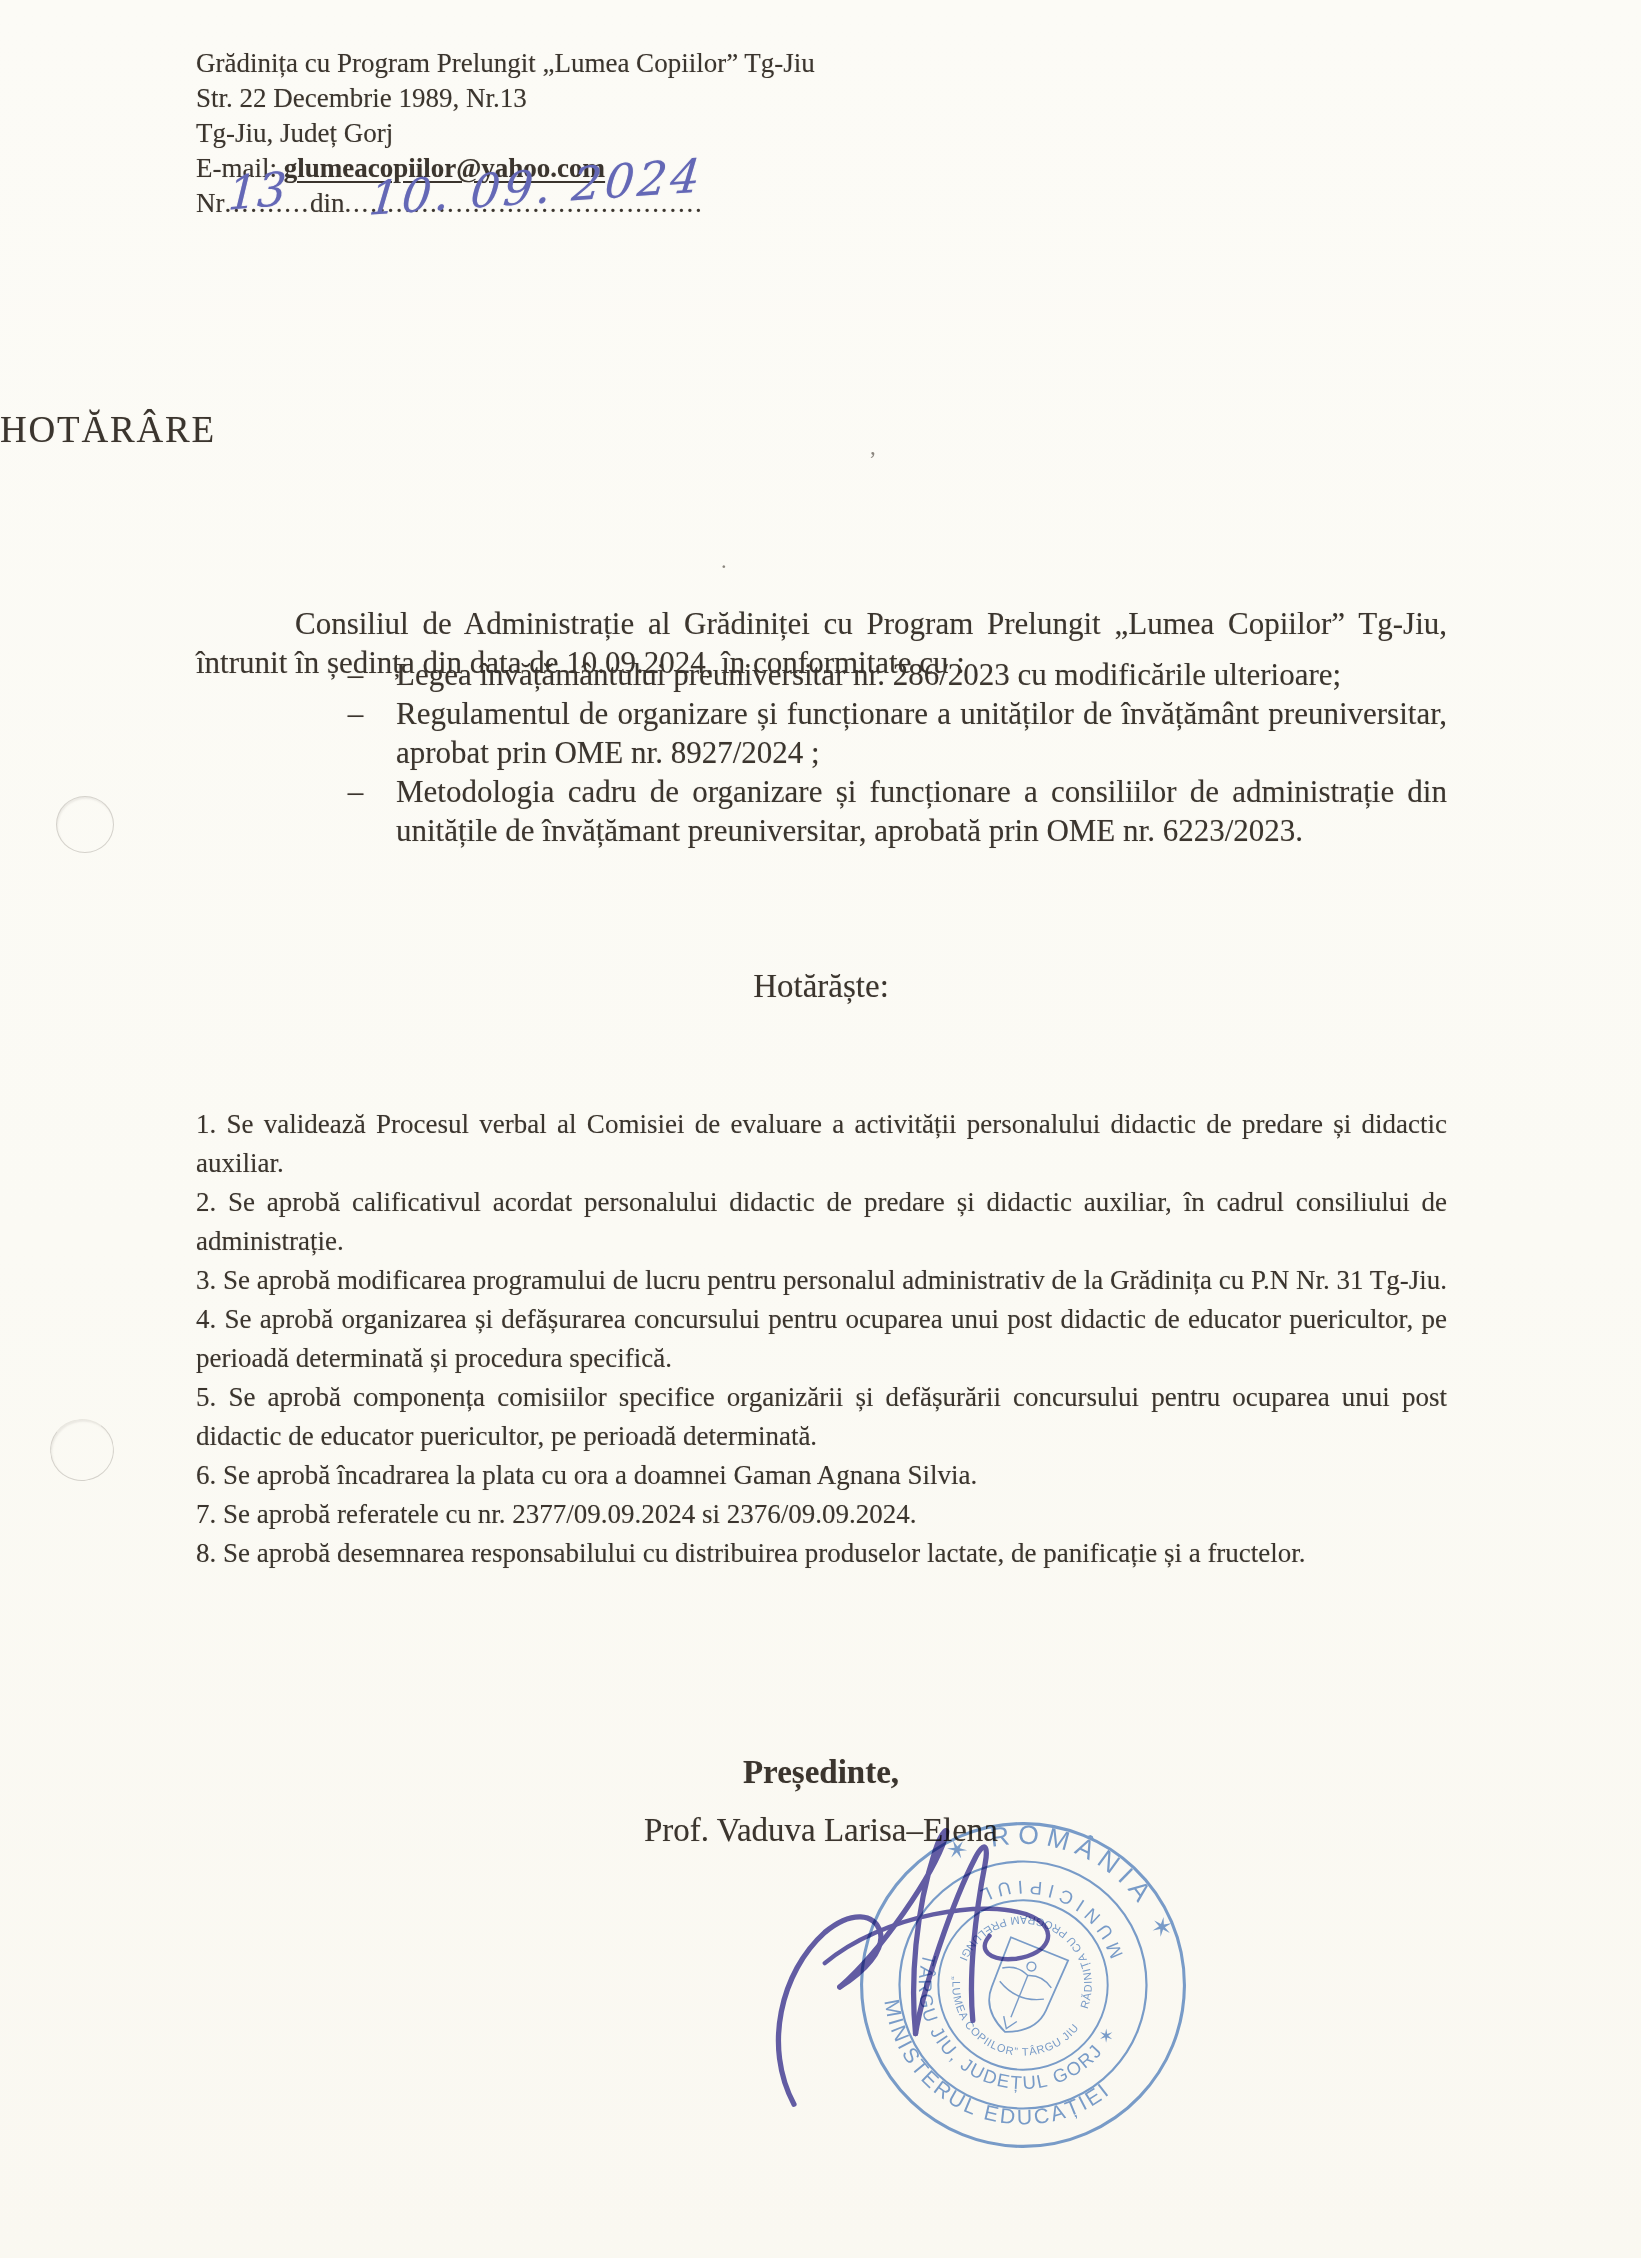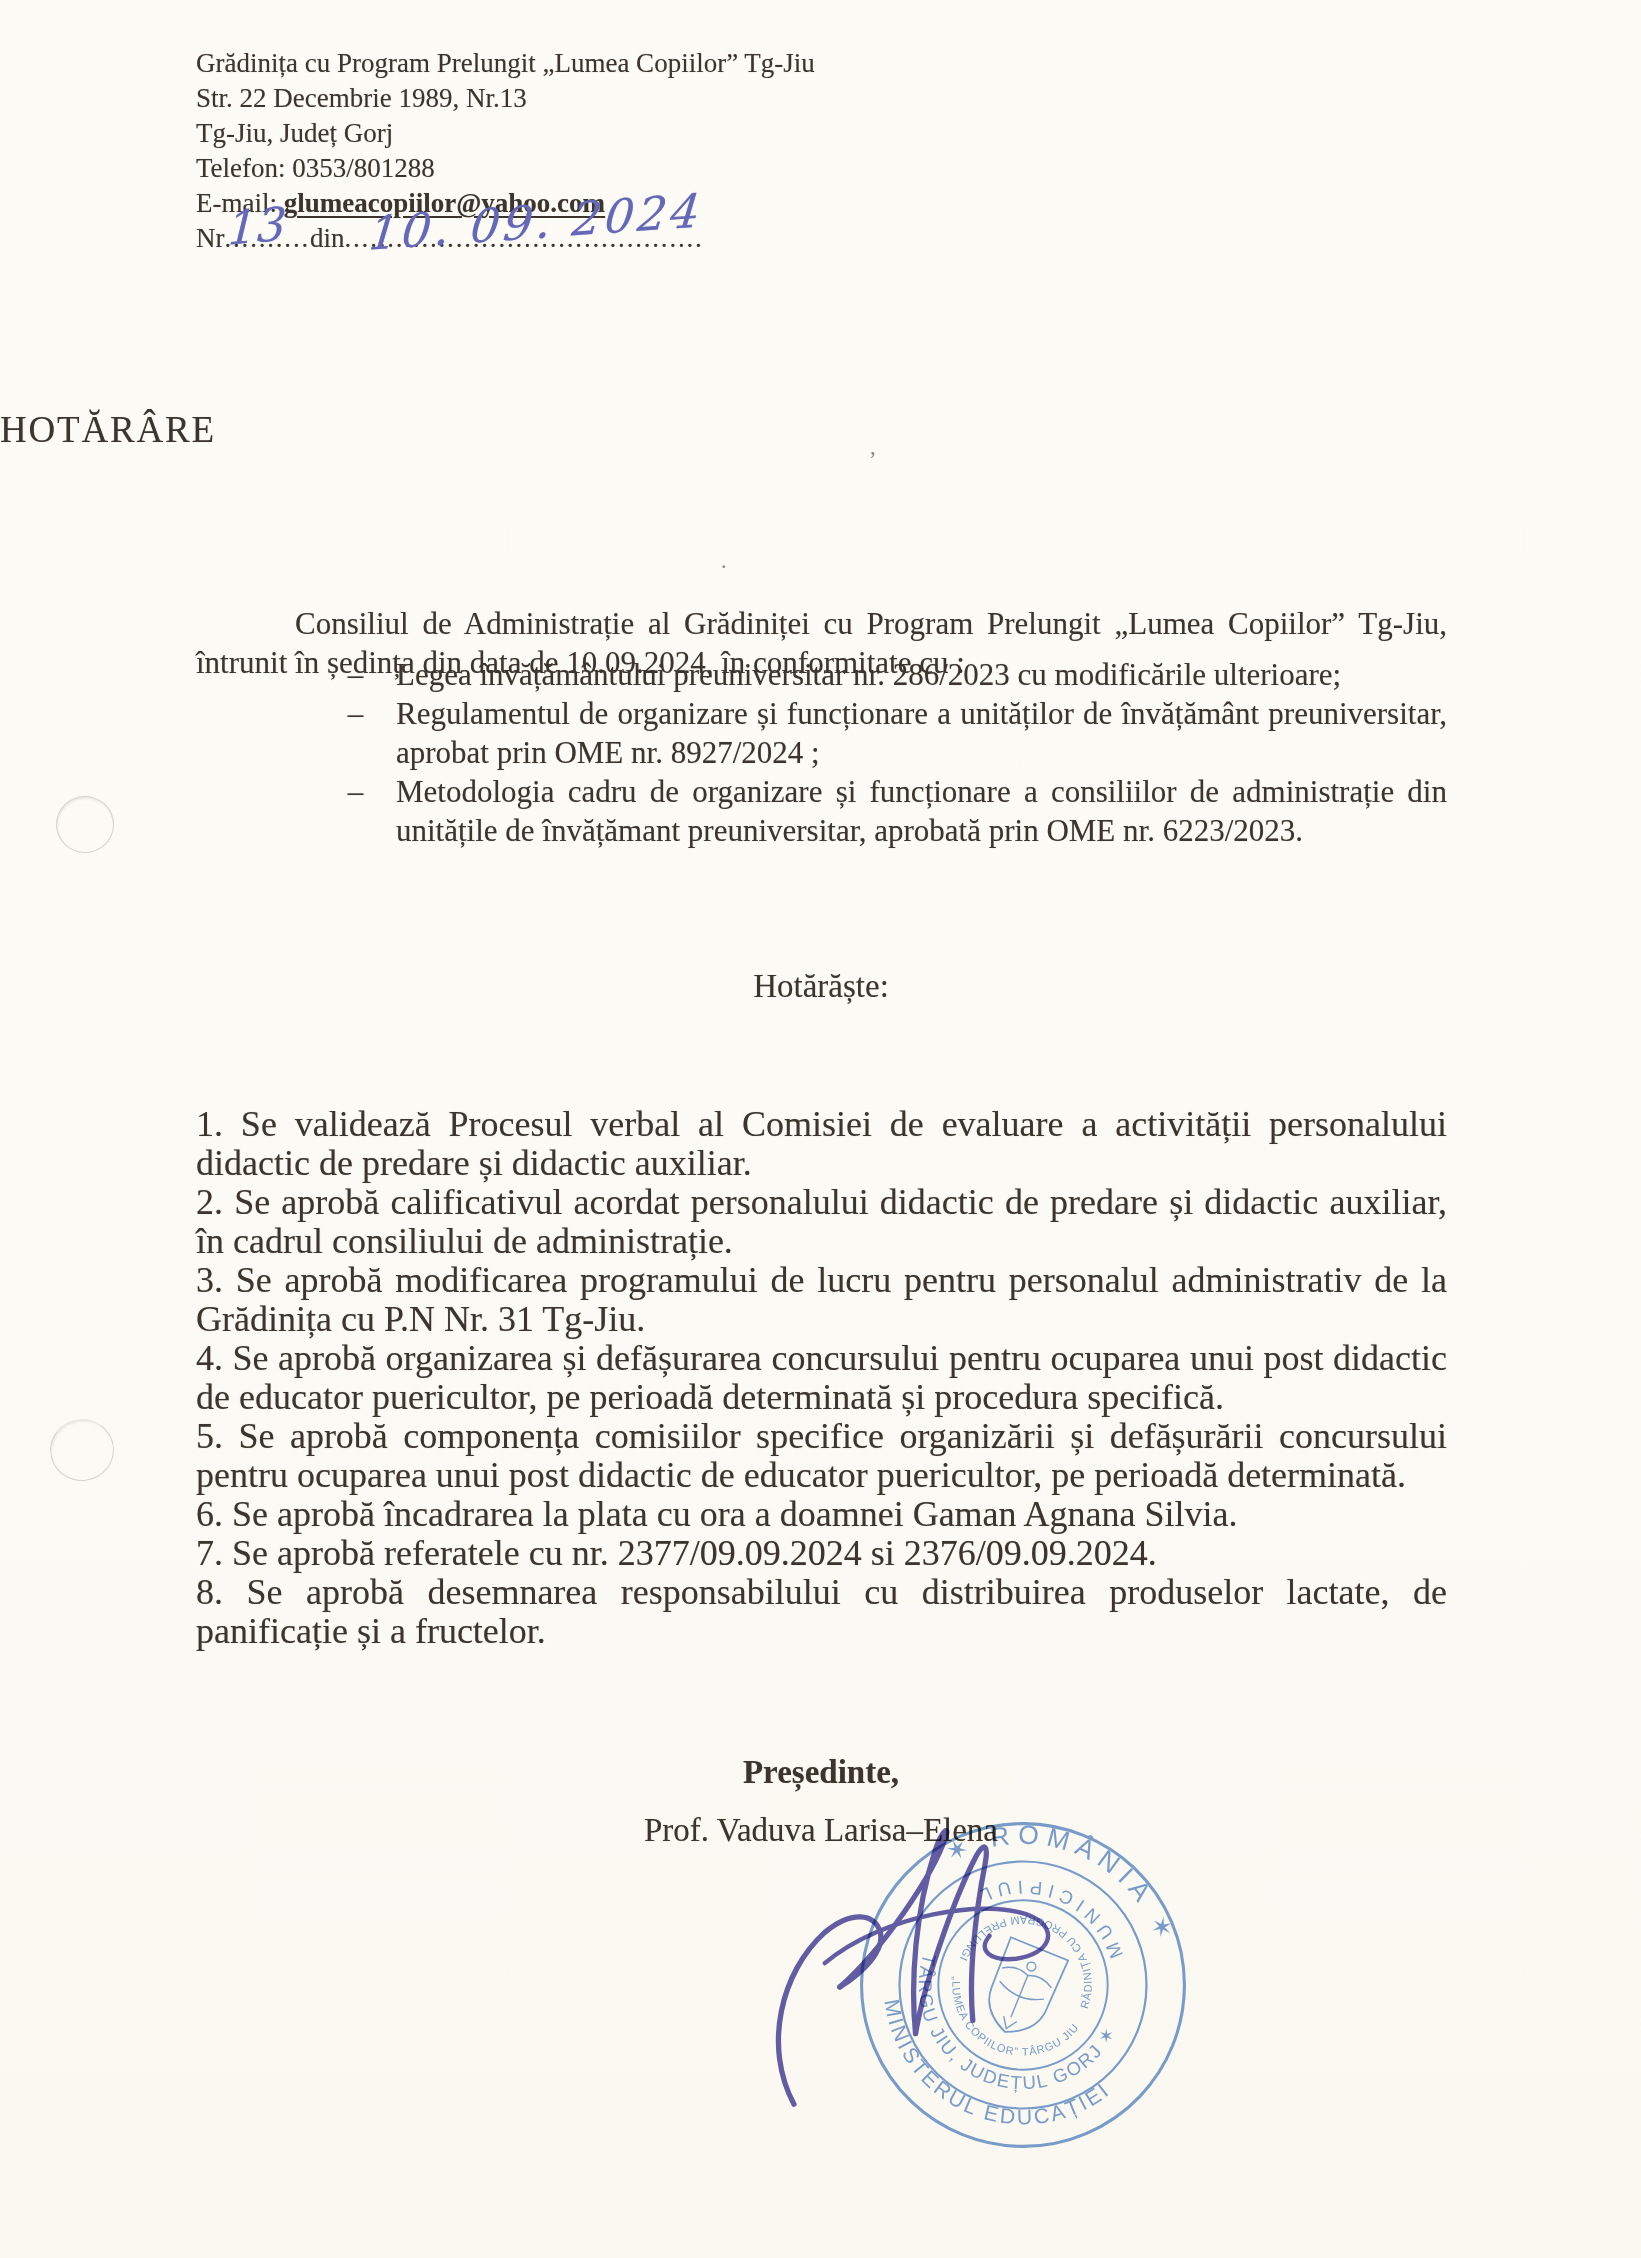--- a/index.html
+++ b/index.html
@@ -30,21 +30,21 @@
 
   
   .doc-title{position:absolute;left:0;right:0;top:408px;text-align:left;font-size:37px;letter-spacing:1.8px;}
   .decide-heading{position:absolute;left:0;right:0;top:960px;text-align:center;font-size:33px;margin-top:8px;}
 
   
   .intro{position:absolute;left:196px;top:573px;width:1251px;font-size:31px;line-height:39px;text-align:justify;text-indent:99px;}
   .basis{position:absolute;left:346px;top:655px;width:1101px;font-size:31px;line-height:39px;}
   .basis-item{position:relative;padding-left:50px;text-align:justify;margin:0;}
   .basis-item .dash{position:absolute;left:1.8px;top:0;}
-  .decisions{position:absolute;left:196px;top:1105px;width:1251px;font-size:36px;line-height:39px;}
+  .decisions{position:absolute;left:196px;top:1105px;width:1251px;font-size:27px;line-height:39px;}
   .decisions p{margin:0;text-align:justify;}
 
   
   .sig-role{position:absolute;left:0;right:0;top:1754px;text-align:center;font-size:33px;font-weight:bold;}
   .sig-name{position:absolute;left:0;right:0;top:1812px;text-align:center;font-size:33px;}
   .stamp-svg{position:absolute;left:851px;top:1813px;width:344px;height:344px;z-index:2;mix-blend-mode:multiply;opacity:.92;}
   .signature-svg{position:absolute;left:741px;top:1809px;width:335px;height:326px;z-index:3;mix-blend-mode:multiply;opacity:.95;}
 
   
   .punch-hole{position:absolute;border-radius:50%;border:1.8px solid rgba(150,144,136,.38);box-shadow:inset 0.9px 1.8px 1.8px rgba(150,144,136,.15);}
@@ -63,21 +63,20 @@
 
   <div class="punch-hole hole-1"></div>
   <div class="punch-hole hole-2"></div>
   <div class="speck speck-1">·</div>
   <div class="speck speck-2">,</div>
 
   <div class="letterhead txt">
     <div>Grădinița cu Program Prelungit „Lumea Copiilor” Tg-Jiu</div>
     <div>Str. 22 Decembrie 1989, Nr.13</div>
     <div>Tg-Jiu, Județ Gorj</div>
-    <div>Telefon: 0353/801288</div>
     <div><span>E-mail: </span><span class="email-addr">glumeacopiilor@yahoo.com</span></div>
     <div class="regline">
       <span>Nr</span><span class="dots">..........</span><span>din</span><span class="dots">..........................................</span>
       <span class="hw hw-number">13</span>
       <span class="hw hw-date">10. 09. 2024</span>
     </div>
   </div>
 
   <div class="doc-title txt">HOTĂRÂRE</div>
 

